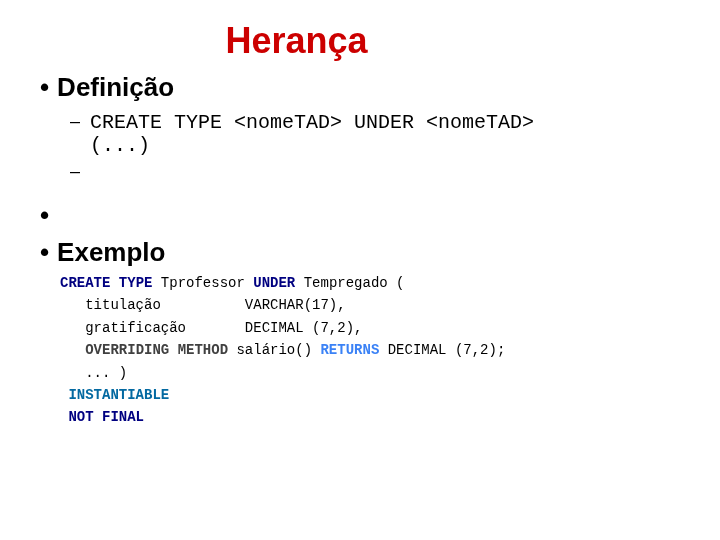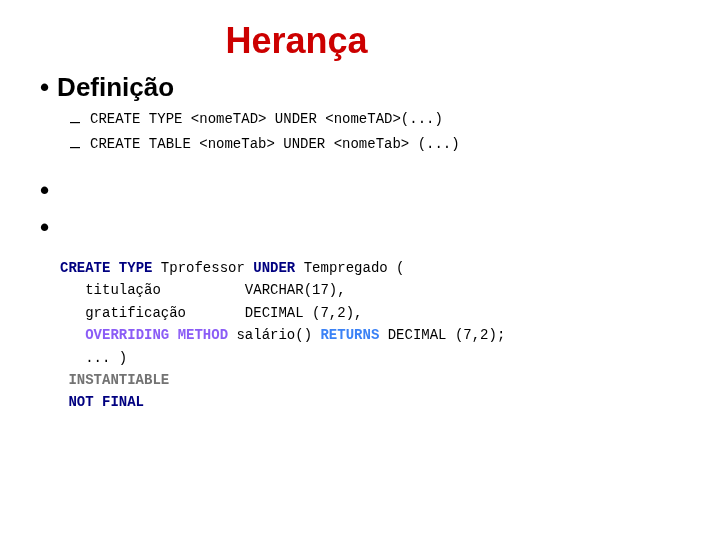--- a/index.html
+++ b/index.html
@@ -60,39 +60,38 @@
 
     .dash-symbol {
       margin-right: 10px;
       font-size: 18px;
       color: #000000;
       font-family: Arial, Helvetica, sans-serif;
     }
 
     .code-inline {
       font-family: 'Courier New', Courier, monospace;
-      font-size: 14px;
+      font-size: 20px;
     }
 
     .bullet-item-large {
       font-size: 26px;
       font-weight: bold;
       color: #000000;
       margin-bottom: 4px;
       display: flex;
       align-items: center;
       gap: 8px;
     }
 
     .code-block {
       background: #ffffff;
       font-family: 'Courier New', Courier, monospace;
       font-size: 14px;
       color: #000000;
-      margin-top: 10px;
       margin-left: 20px;
       line-height: 1.6;
     }
 
     .code-line {
       display: block;
       white-space: pre;
     }
 
     .spacing-sm {
@@ -118,37 +117,35 @@
 
     <div class="dash-item">
       <span class="dash-symbol">–</span>
       <span class="code-inline">
         <span>CREATE TYPE &lt;nomeTAD&gt; UNDER &lt;nomeTAD&gt;(...)</span>
       </span>
     </div>
 
     <div class="dash-item spacing-md">
       <span class="dash-symbol">–</span>
-      <span class="code-inline">
-        <span>CREATE TABLE &lt;nomeTab&gt; UNDER &lt;nomeTab&gt; (...)</span>
-      </span>
     </div>
   </div>
 
   <div class="bullet-item-large spacing-sm">
     <span class="bullet">•</span>
   </div>
 
   <div class="bullet-item-large">
     <span class="bullet">•</span>
+    <span>Exemplo</span>
   </div>
 
   <div class="code-block">
     <span class="code-line"><span style="color:#000080;font-weight:bold;">CREATE</span> <span style="color:#000080;font-weight:bold;">TYPE</span> Tprofessor <span style="color:#000080;font-weight:bold;">UNDER</span> Tempregado (</span>
     <span class="code-line">   titulação          VARCHAR(17),</span>
     <span class="code-line">   gratificação       DECIMAL (7,2),</span>
-    <span class="code-line">   <span style="color:#8b5cf6;font-weight:bold;">OVERRIDING METHOD</span> salário() <span style="color:#3b82f6;font-weight:bold;">RETURNS</span> DECIMAL (7,2);</span>
+    <span class="code-line">   <span style="color:#404040;font-weight:bold;">OVERRIDING METHOD</span> salário() <span style="color:#3b82f6;font-weight:bold;">RETURNS</span> DECIMAL (7,2);</span>
     <span class="code-line">   ... )</span>
-    <span class="code-line"> <span style="color:#737373;font-weight:bold;">INSTANTIABLE</span></span>
+    <span class="code-line"> <span style="color:#0369a1;font-weight:bold;">INSTANTIABLE</span></span>
     <span class="code-line"> <span style="color:#000080;font-weight:bold;">NOT FINAL</span></span>
   </div>
 
 </div>
 
 </body></html>

